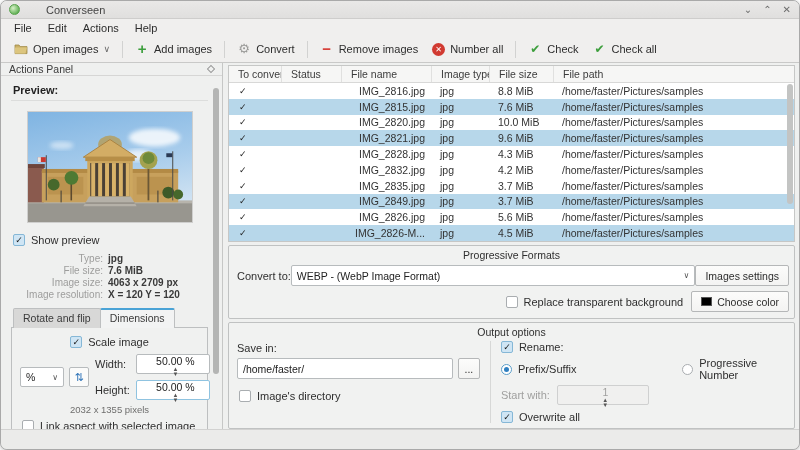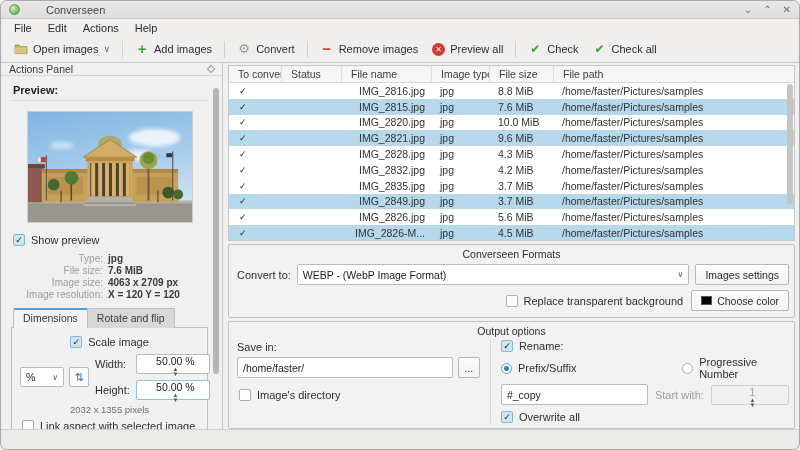--- a/index.html
+++ b/index.html
@@ -79,21 +79,21 @@
   .trow.sel{background:#b7d7ea;}
   .trow .c-conv{padding-left:10px; font-size:9px; color:#222;}
   .trow .c-name{text-align:right; padding-right:6px; overflow:hidden;}
   .trow .c-type{padding-left:9px;}
   .trow .c-size{padding-left:9px;}
   .trow .c-path{padding-left:9px; overflow:hidden;}
   .table-scroll{position:absolute; right:1px; top:18px; width:6px; height:120px; border-radius:3px; background:#c3c4c3;}
   
   .groupbox{border:1px solid #c0c2c2; border-radius:2px; background:#f1f2f1; margin-top:3px;}
   .group-title{text-align:center; font-size:10.5px; color:#2f2f2f; padding:3px 0 2px;}
-  .conv-row{display:flex; align-items:center; gap:6px; padding:2px 5px 4px 8px;}
+  .conv-row{display:flex; align-items:center; padding:2px 5px 4px 8px;}
   .conv-label{white-space:nowrap;}
   .format-select{flex:1; height:21px;}
   .btn{display:inline-flex; align-items:center; justify-content:center; gap:5px; background:linear-gradient(#fcfcfb,#f3f3f2); border:1px solid #b5b7b8; border-radius:2px; height:21px; padding:0 9px; font-size:10.5px; color:#2d2d2d; white-space:nowrap;}
   .conv-row2{display:flex; align-items:center; justify-content:flex-end; gap:8px; padding:1px 5px 6px 8px;}
   .swatch{width:11px; height:9px; background:#000; border:1px solid #555; display:inline-block;}
   
   .out-cols{display:flex; padding:1px 5px 5px 8px; gap:0;}
   .out-left{width:46%; padding-right:10px; border-right:1px solid #d7d8d7; display:flex; flex-direction:column;}
   .out-right{flex:1; padding-left:10px; display:flex; flex-direction:column; gap:4px;}
   .savein-label{padding:1px 0 4px;}
@@ -158,21 +158,21 @@
       <span class="ic ic-gear">⚙</span>
       <span>Convert</span>
     </div>
     <div class="tsep"></div>
     <div class="tbtn">
       <span class="ic ic-minus">−</span>
       <span>Remove images</span>
     </div>
     <div class="tbtn">
       <span class="ic-xcircle">✕</span>
-      <span>Preview all</span>
+      <span>Number all</span>
     </div>
     <div class="tsep"></div>
     <div class="tbtn">
       <span class="ic ic-check">✔</span>
       <span>Check</span>
     </div>
     <div class="tbtn">
       <span class="ic ic-check">✔</span>
       <span>Check all</span>
     </div>
@@ -263,22 +263,22 @@
           <span class="lbl">Type:</span>
           <span class="val">jpg</span>
           <span class="lbl">File size:</span>
           <span class="val">7.6 MiB</span>
           <span class="lbl">Image size:</span>
           <span class="val">4063 x 2709 px</span>
           <span class="lbl">Image resolution:</span>
           <span class="val">X = 120 Y = 120</span>
         </div>
         <div class="tabs">
+          <div class="tab">Rotate and flip</div>
           <div class="tab active">Dimensions</div>
-          <div class="tab">Rotate and flip</div>
         </div>
         <div class="tabpanel">
           <div class="scale-row">
             <span class="cb on">✓</span>
             <span>Scale image</span>
           </div>
           <div class="dim-grid">
             <span>Width:</span>
             <div class="spin">
               <span class="val">50.00 %</span>
@@ -419,21 +419,21 @@
   <div class="trow sel">
 
     <span class="c-status"></span>
 
   </div>
 </div>
         <div class="table-scroll"></div>
       </div>
 
       <div class="groupbox">
-        <div class="group-title">Converseen Formats</div>
+        <div class="group-title">Progressive Formats</div>
         <div class="conv-row">
           <span class="conv-label">Convert to:</span>
           <div class="fake-select format-select">
             <span>WEBP - (WebP Image Format)</span>
             <span class="sel-chev">∨</span>
           </div>
           <div class="btn">
             <span>Images settings</span>
           </div>
         </div>
@@ -471,21 +471,20 @@
               <span>Rename:</span>
             </div>
             <div class="radio-row">
               <span class="radio on"></span>
               <span class="radio-lbl">Prefix/Suffix</span>
               <span class="radio-gap"></span>
               <span class="radio"></span>
               <span class="radio-lbl">Progressive Number</span>
             </div>
             <div class="pattern-row">
-              <input class="text-input pattern-input" value="#_copy" style="">
               <span class="start-lbl">Start with:</span>
               <div class="spin disabled">
                 <span class="val">1</span>
                 <span class="arrows">
                     <span>▲</span>
                     <span>▼</span>
                   </span>
               </div>
             </div>
             <div class="cb-row" style="padding:2px 0 0;">

